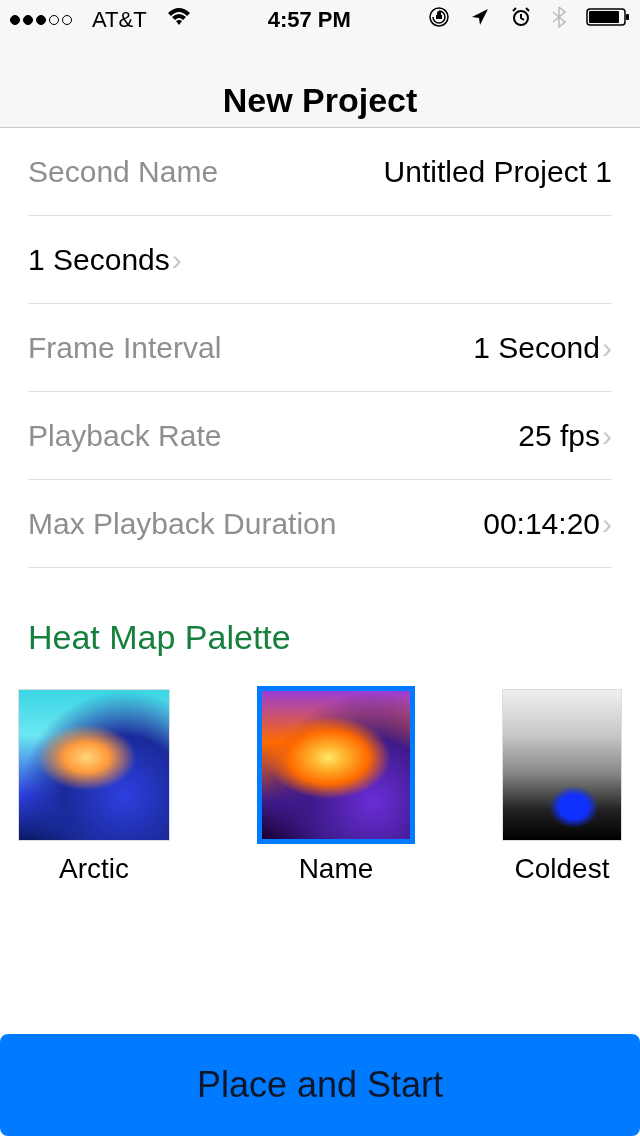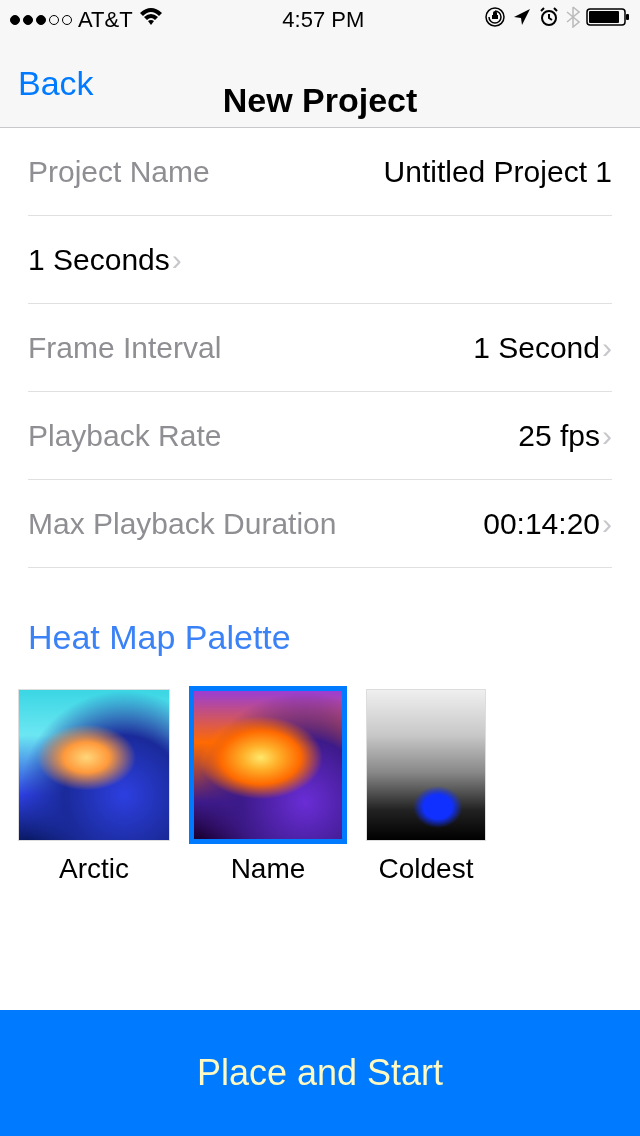--- a/index.html
+++ b/index.html
@@ -1,40 +1,40 @@
 <!DOCTYPE html>
 <html><head>
 <meta charset="utf-8">
 <style>
   * { box-sizing: border-box; margin: 0; padding: 0; }
   html, body { width: 640px; height: 1136px; font-family: -apple-system, "Helvetica Neue", Helvetica, Arial, sans-serif; background: #fff; overflow: hidden; }
   .status-bar { height: 40px; display: flex; align-items: center; justify-content: space-between; padding: 0 10px; font-size: 22px; font-weight: 500; color: #000; background: #f7f7f7; }
-  .status-left, .status-right { display: flex; align-items: center; gap: 6px; justify-content: center; }
+  .status-left, .status-right { display: flex; align-items: center; gap: 20px; justify-content: center; }
   .dots { display: flex; gap: 3px; align-items: center; }
   .dot { width: 10px; height: 10px; border-radius: 50%; border: 1.5px solid #000; }
   .dot.filled { background: #000; }
   .nav-bar { height: 88px; display: flex; align-items: center; background: #f7f7f7; border-bottom: 1px solid #c8c7cc; position: relative; }
   .nav-back { position: absolute; left: 18px; color: #007aff; font-size: 34px; font-weight: 400; }
   .nav-title { width: 100%; text-align: center; font-size: 34px; font-weight: 700; color: #000; margin-top: 33px; }
   .content { position: absolute; top: 128px; bottom: 0; left: 0; right: 0; overflow: hidden; }
   .settings-list { padding: 0 28px; }
   .row { display: flex; align-items: center; justify-content: space-between; height: 88px; border-bottom: 1px solid #e0e0e0; }
   .row.first { border-top: none; }
   .row-label { font-size: 30px; color: #8e8e93; font-weight: 400; }
   .row-value { font-size: 30px; color: #000; font-weight: 400; display: flex; align-items: center; }
   .chevron { color: #c7c7cc; font-size: 30px; margin-left: 2px; font-weight: 300; }
   .switch { width: 94px; height: 56px; border-radius: 28px; background: #4cd964; position: relative; }
   .switch-knob { position: absolute; width: 52px; height: 52px; border-radius: 50%; background: #fff; top: 2px; right: 2px; box-shadow: 0 2px 4px rgba(0,0,0,0.25); }
-  .section-title { font-size: 34px; color: #3b82f6; font-weight: 400; margin: 50px 0 28px 28px; }
-  .palette-scroll { display: flex; gap: 22px; padding: 4px 18px; overflow-x: hidden; }
+  .section-title { font-size: 34px; color: #15803d; font-weight: 400; margin: 50px 0 28px 28px; }
+  .palette-scroll { display: flex; gap: 22px; padding: 4px 18px; overflow-x: hidden; justify-content: space-between; }
   .palette-item { display: flex; flex-direction: column; align-items: center; flex-shrink: 0; }
   .palette-thumb { width: 152px; height: 152px; position: relative; border: 1px solid #ddd; }
   .palette-item.selected .palette-thumb { border: 5px solid #007aff; width: 158px; height: 158px; margin: -3px; }
   .palette-label { margin-top: 12px; font-size: 28px; color: #000; font-weight: 400; }
-  .bottom-button { position: absolute; bottom: 0; left: 0; right: 0; height: 126px; background: #007aff; color: #fef9c3; font-size: 36px; font-weight: 400; display: flex; align-items: center; justify-content: center; }
+  .bottom-button { position: absolute; bottom: 0; left: 0; right: 0; height: 102px; background: #007aff; color: #0f172a; font-size: 36px; font-weight: 400; display: flex; align-items: center; justify-content: center; border-radius: 8px; }
   
   .thumb-arctic { background:
     radial-gradient(ellipse 60% 40% at 45% 45%, #ffd77a 0%, #ff9a3c 25%, transparent 55%),
     radial-gradient(circle at 70% 70%, #2d3fe0 0%, #1a2a9a 40%, transparent 70%),
     linear-gradient(180deg, #3bd6e4 0%, #6be7f2 30%, #2d3fe0 70%, #0a1a66 100%);
   }
   .thumb-iron { background:
     radial-gradient(ellipse 60% 40% at 45% 45%, #ffe86b 0%, #ffb02a 20%, #ff6a00 45%, transparent 70%),
     radial-gradient(circle at 75% 75%, #6a2dd6 0%, #3d1a8a 40%, transparent 70%),
     linear-gradient(180deg, #9a3dd6 0%, #ff6a00 35%, #3d1a8a 75%, #1a0033 100%);
@@ -63,21 +63,21 @@
         <span class="dot"></span>
         <span class="dot"></span>
     </span>
     <span>AT&amp;T</span>
     <span>
       <svg width="24" height="20" viewBox="0 0 24 20">
           <path d="M12 18 L9 14 Q12 12 15 14 Z M5 10 Q12 4 19 10 L16 13 Q12 9 8 13 Z M1 6 Q12 -4 23 6 L20 9 Q12 1 4 9 Z" fill="#000"></path>
         </svg>
     </span>
   </div>
-  <div style="font-weight:400;">4:57 PM</div>
+  <div style="font-weight:700;">4:57 PM</div>
   <div class="status-right">
     <span>
       <svg width="22" height="22" viewBox="0 0 22 22">
           <circle cx="11" cy="11" r="9" fill="none" stroke="#000" stroke-width="1.5"></circle>
           <path d="M11 5 A6 6 0 1 1 5 11" fill="none" stroke="#000" stroke-width="1.5"></path>
           <path d="M9 9 v-2 a2 2 0 0 1 4 0 v2 h1 v4 h-6 v-4 z" fill="#000"></path>
         </svg>
     </span>
     <span>
       <svg width="20" height="20" viewBox="0 0 20 20">
@@ -99,30 +99,29 @@
       <svg width="44" height="20" viewBox="0 0 44 20">
           <rect x="1" y="2" width="38" height="16" rx="3" fill="none" stroke="#000" stroke-width="1.5"></rect>
           <rect x="40" y="7" width="3" height="6" rx="1" fill="#000"></rect>
           <rect x="3" y="4" width="30" height="12" rx="1" fill="#000"></rect>
         </svg>
     </span>
   </div>
 </div>
 
 <div class="nav-bar">
-  <div class="nav-back">Back</div>
   <div class="nav-title">New Project</div>
 </div>
 
 <div class="content">
 
   <div class="settings-list">
 
     <div class="row first">
-      <span class="row-label">Project Name</span>
+      <span class="row-label">Second Name</span>
       <span class="row-value">Untitled Project 1</span>
     </div>
 
     <div class="row">
       <span class="row-value">
         <span>1 Seconds</span>
         <span class="chevron">›</span>
       </span>
     </div>
 

